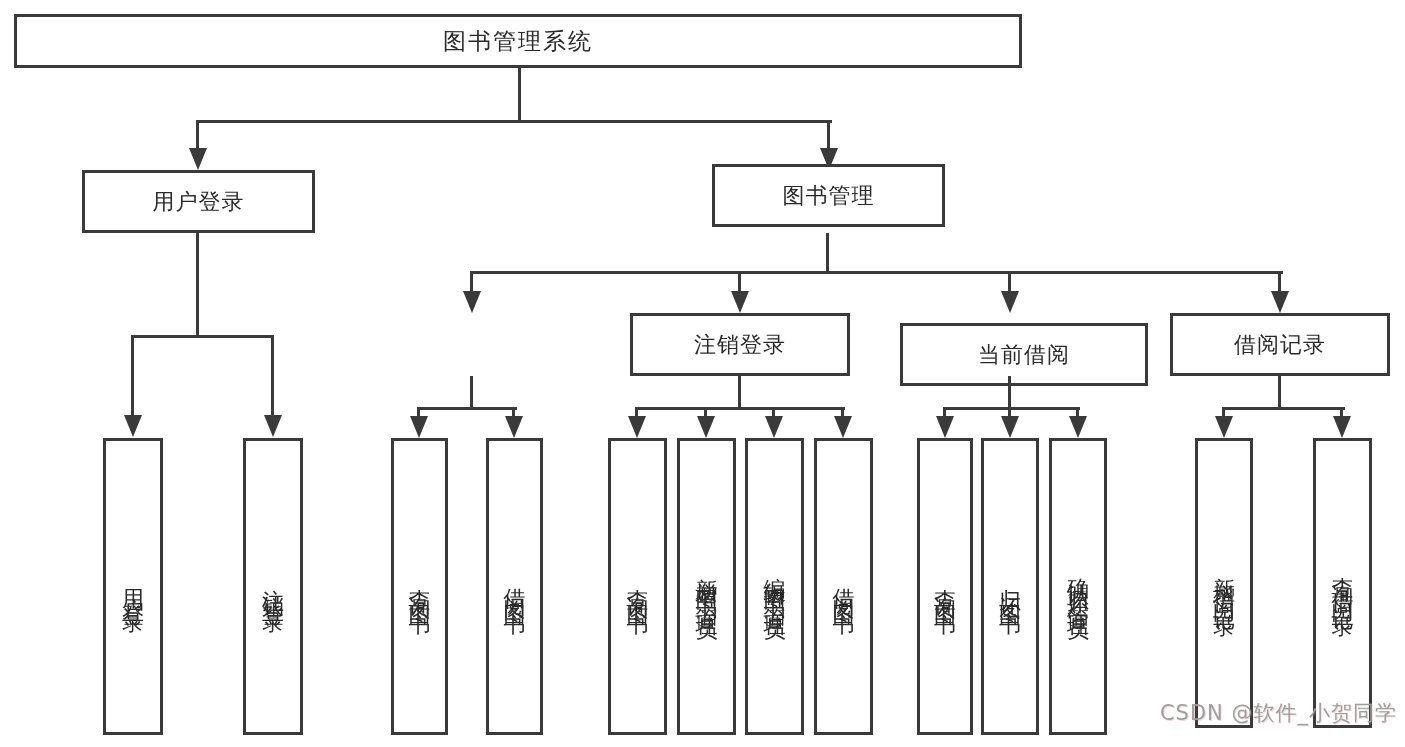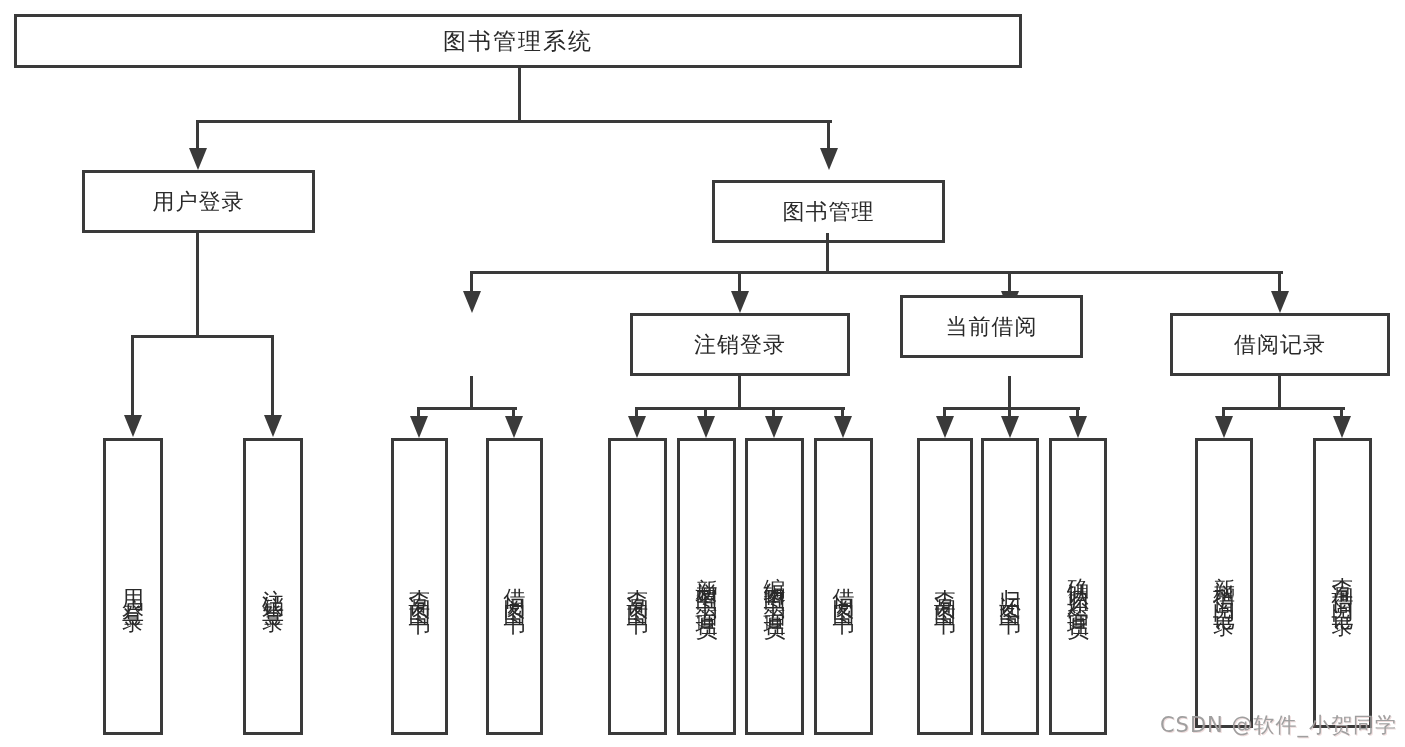--- a/index.html
+++ b/index.html
@@ -41,21 +41,21 @@
   .vline{position:absolute;width:3px;background:var(--line);}
   .hline{position:absolute;height:3px;background:var(--line);}
   .arrow{
     position:absolute;width:0;height:0;
     border-left:9px solid transparent;
     border-right:9px solid transparent;
     border-top:22px solid var(--line);
   }
   .watermark{
     position:absolute;
-    right:8px;bottom:8px;
+    right:8px;bottom:20px;
     font-size:21px;
     color:var(--wm);
     letter-spacing:1px;
     text-shadow:1px 1px 0 rgba(190,120,120,.25);
     white-space:nowrap;
     text-align:right;
   }
 </style>
 </head>
 <body>
@@ -69,21 +69,21 @@
   <div class="vline" style="left:518px;top:68px;height:55px;"></div>
   <div class="hline" style="left:197px;top:120px;width:635px;"></div>
   <div class="vline" style="left:196px;top:120px;height:28px;"></div>
   <div class="arrow" style="left:189px;top:148px;"></div>
   <div class="vline" style="left:827px;top:120px;height:28px;"></div>
   <div class="arrow" style="left:820px;top:148px;"></div>
 
   <div class="box" style="left:82px;top:170px;width:233px;height:63px;">
     <span class="hlabel">用户登录</span>
   </div>
-  <div class="box" style="left:712px;top:180px;width:233px;height:63px;">
+  <div class="box" style="left:712px;top:164px;width:233px;height:63px;">
     <span class="hlabel">图书管理</span>
   </div>
 
   <div class="vline" style="left:196px;top:233px;height:105px;"></div>
   <div class="hline" style="left:131px;top:335px;width:143px;"></div>
   <div class="vline" style="left:131px;top:335px;height:82px;"></div>
   <div class="arrow" style="left:124px;top:415px;"></div>
   <div class="vline" style="left:271px;top:335px;height:82px;"></div>
   <div class="arrow" style="left:264px;top:415px;"></div>
 
@@ -94,21 +94,21 @@
   <div class="vline" style="left:738px;top:271px;height:22px;"></div>
   <div class="arrow" style="left:731px;top:291px;"></div>
   <div class="vline" style="left:1008px;top:271px;height:22px;"></div>
   <div class="arrow" style="left:1001px;top:291px;"></div>
   <div class="vline" style="left:1278px;top:271px;height:22px;"></div>
   <div class="arrow" style="left:1271px;top:291px;"></div>
 
   <div class="box" style="left:630px;top:313px;width:220px;height:63px;">
     <span class="hlabel">注销登录</span>
   </div>
-  <div class="box" style="left:900px;top:295px;width:183px;height:63px;">
+  <div class="box" style="left:900px;top:323px;width:248px;height:63px;">
     <span class="hlabel">当前借阅</span>
   </div>
   <div class="box" style="left:1170px;top:313px;width:220px;height:63px;">
     <span class="hlabel">借阅记录</span>
   </div>
 
   <div class="vline" style="left:470px;top:376px;height:34px;"></div>
   <div class="hline" style="left:417px;top:407px;width:100px;"></div>
   <div class="vline" style="left:417px;top:407px;height:11px;"></div>
   <div class="arrow" style="left:410px;top:416px;"></div>

